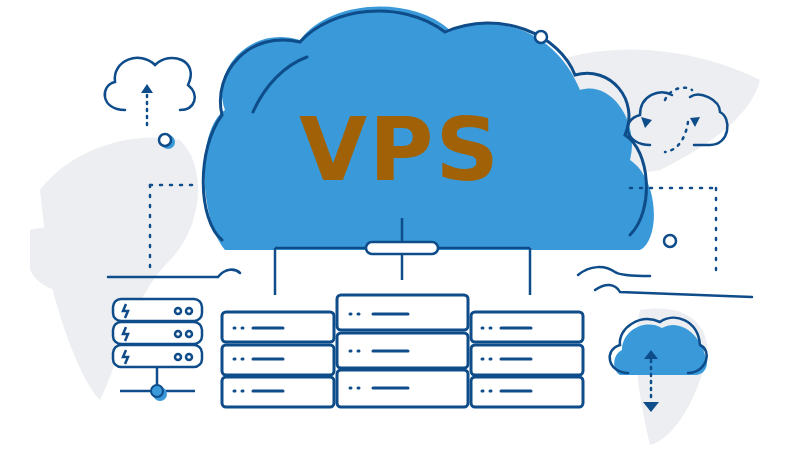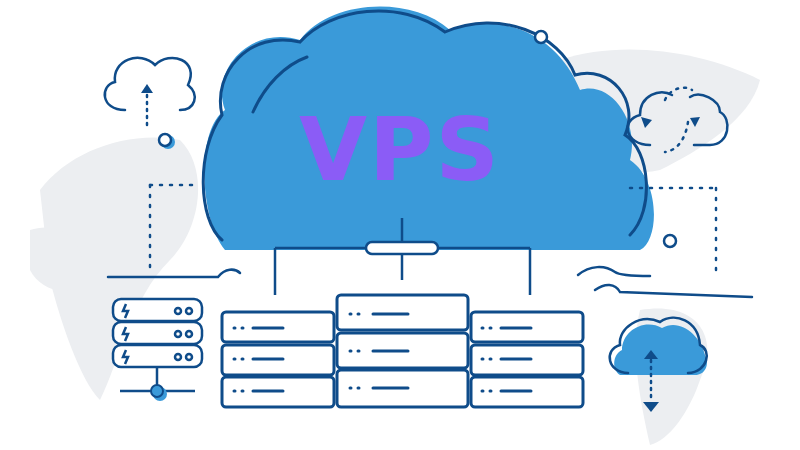--- a/index.html
+++ b/index.html
@@ -1,18 +1,18 @@
 <!DOCTYPE html>
 <html><head>
 <meta charset="utf-8">
 <style>
   html,body{margin:0;padding:0;background:#ffffff;}
   body{width:800px;height:450px;position:relative;overflow:hidden;font-family:"Liberation Sans",sans-serif;}
   svg{position:absolute;left:0;top:0;}
-  .vps-text{position:absolute;left:0;width:800px;top:98px;text-align:center;font-family:"DejaVu Sans",sans-serif;font-weight:bold;font-size:88px;color:#8b5cf6;letter-spacing:2px;}
+  .vps-text{position:absolute;left:0;width:800px;top:98px;text-align:center;font-family:"DejaVu Sans",sans-serif;font-weight:bold;font-size:88px;color:#a16207;letter-spacing:2px;}
 </style>
 </head>
 <body>
 
 <svg width="800" height="450" viewBox="0 0 800 450">
 
   <g fill="#eceef1">
     <path d="M40 190 C70 150 130 130 180 140 C210 170 200 230 170 260 C130 300 120 360 100 400 C80 380 60 320 50 280 Z"></path>
     <path d="M560 60 C620 40 700 50 760 80 C750 120 700 150 660 170 C620 180 590 150 570 120 Z"></path>
     <path d="M640 310 C700 300 720 340 700 380 C690 410 670 440 650 445 C640 400 630 350 640 310 Z"></path>

